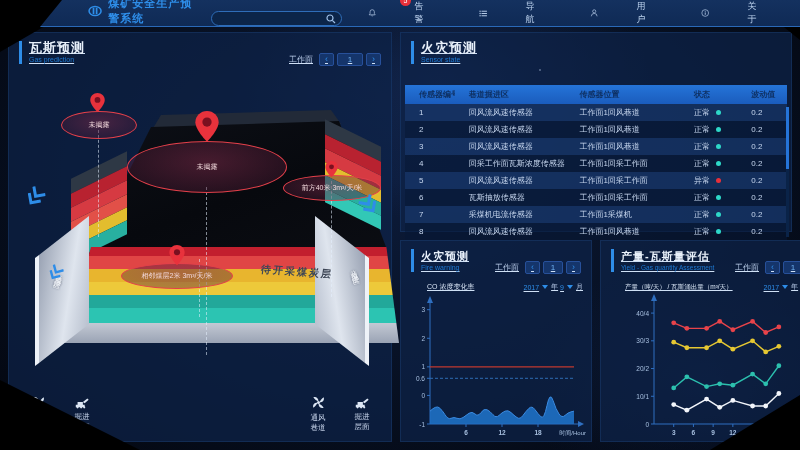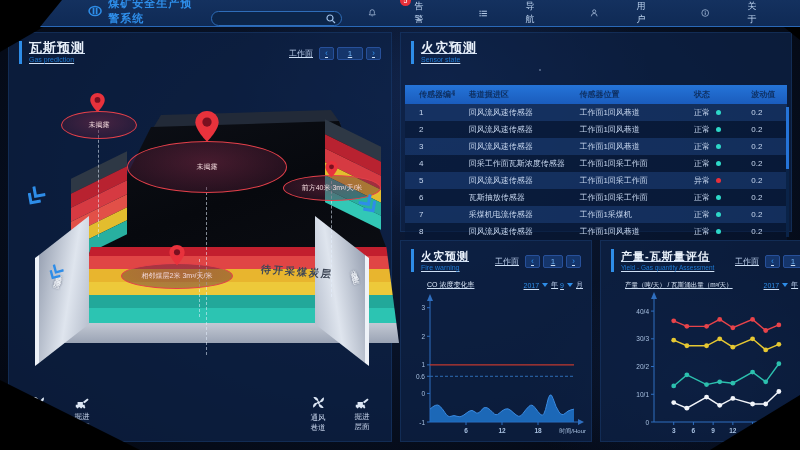--- a/index.html
+++ b/index.html
@@ -39,21 +39,21 @@
   .nav-item .lbl { font-size:9px; color:#bcd2ee;margin-left:33px; }
   .badge { position:absolute; top:-5px; left:58px; min-width:11px; height:11px; border-radius:6px;
     background:#e8303a; color:#fff; font-size:7px; line-height:11px; text-align:center; padding:0 2px; }
 
   
   .panel { position:absolute; background:rgba(14,35,72,.72); border:1px solid rgba(40,90,160,.25);text-decoration:underline; }
   .panel-head { display:flex; align-items:flex-start; justify-content:space-between; padding:8px 10px 0 10px; }
   .ptitle { border-left:3px solid #2e8de8; padding-left:7px; }
   .ptitle .zh { font-size:13px; font-weight:bold; color:#e8f0fa; letter-spacing:1px; line-height:14px; }
   .ptitle .en { font-size:7px; color:#1e7ad4; line-height:9px; }
-  .pager { display:flex; align-items:center; gap:3px; margin-top:6px; }
+  .pager { display:flex; align-items:center; gap:3px; margin-top:12px; }
   .pager .plabel { font-size:8px; color:#b8cbe8; margin-right:3px; }
   .pbtn { width:15px; height:13px; background:#15356b; border:1px solid #27509a; border-radius:2px;
     color:#2e8de8; font-size:9px; line-height:11px; text-align:center; cursor:pointer; }
   .pnum { width:26px; height:13px; background:#15356b; border:1px solid #27509a; border-radius:2px;
     color:#6fb0f0; font-size:8px; line-height:11px; text-align:center; }
 
   #gas-panel   { left:8px;  top:32px;  width:384px; height:410px; }
   #sensor-panel{ left:400px; top:32px; width:392px; height:200px; }
   #fire-panel  { left:400px; top:240px; width:192px; height:202px; }
   #yield-panel { left:600px; top:240px; width:232px; height:202px; }

